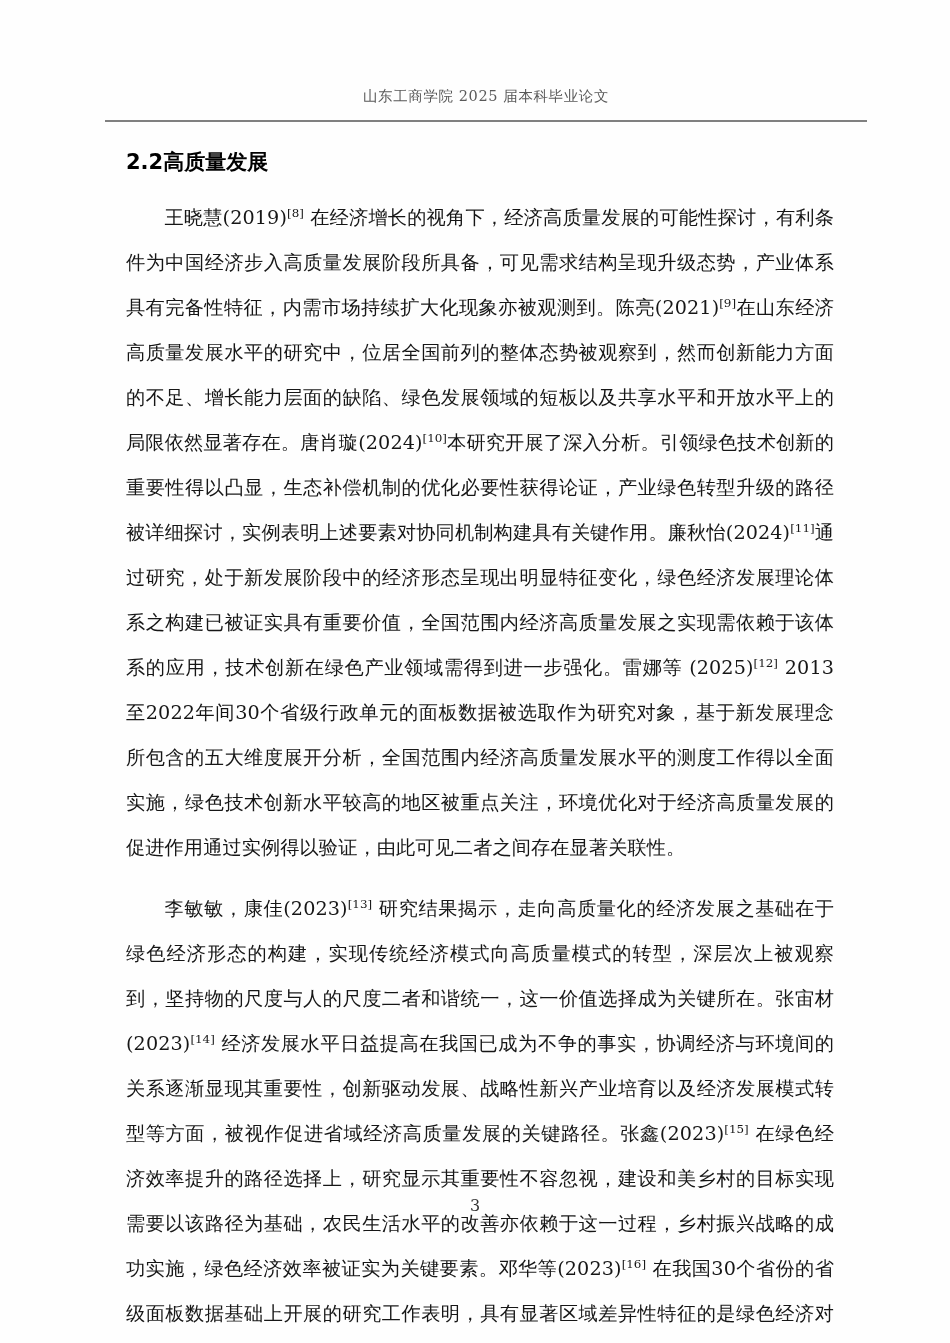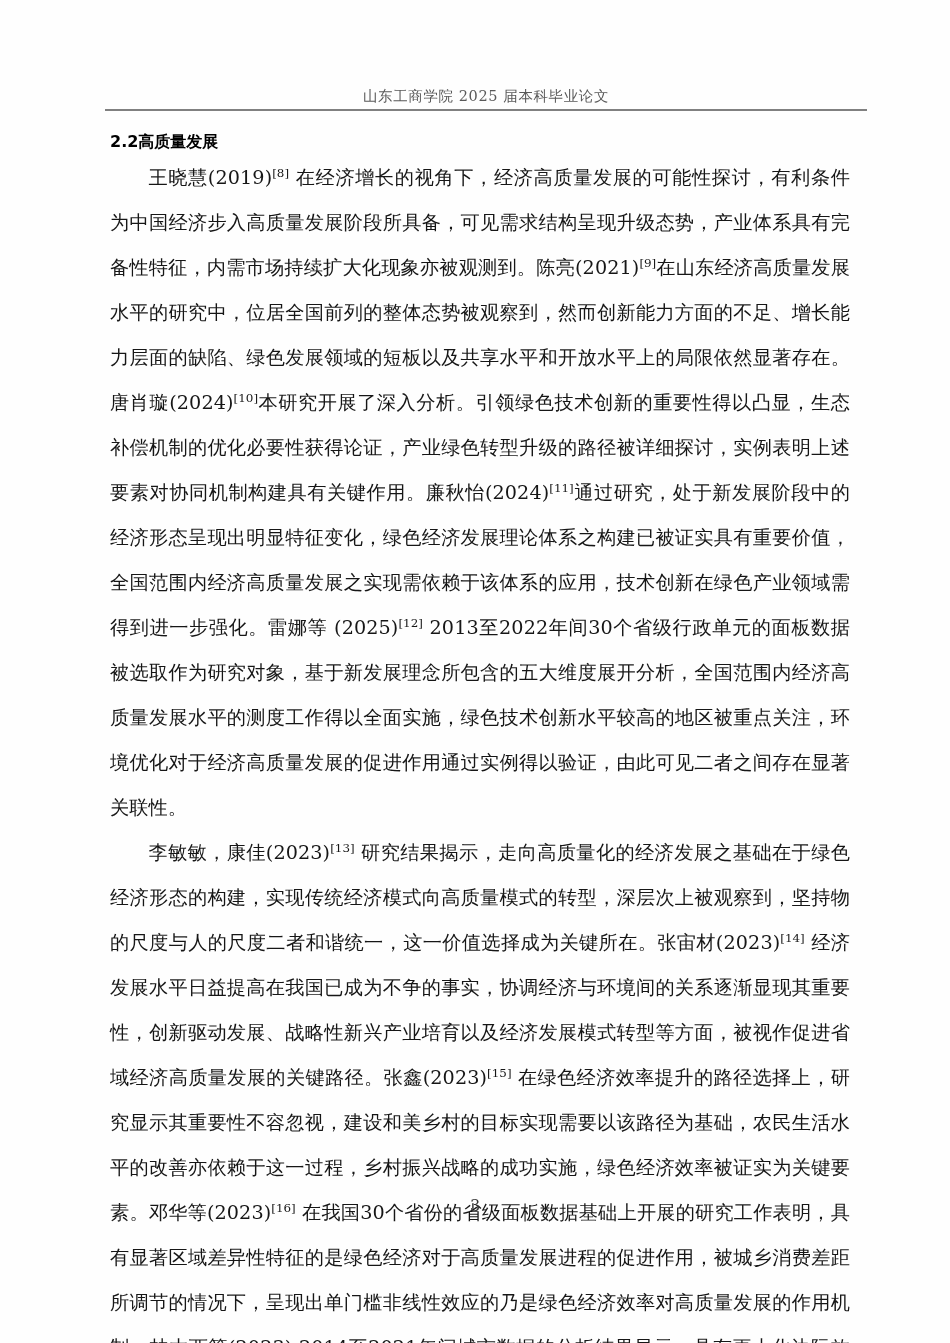--- a/index.html
+++ b/index.html
@@ -26,54 +26,54 @@
     top: 88px;
     width: 762px;
   }
   .header-text {
     text-align: center;
     font-family: "DejaVu Serif", "Liberation Serif", serif;
     font-size: 14.5px;
     color: #595959;
     letter-spacing: 0.6px;
     line-height: 1.2;
-    padding-bottom: 4px;
+    padding-bottom: 15px;
     white-space: nowrap;
   }
   .header-rule {
     height: 0;
     border-top: 2.2px solid #808080;
     width: 100%;
   }
   
   .content {
     position: absolute;
     left: 110px;
     top: 130px;
     width: 740px;
   }
   h2.section-heading {
     font-family: "DejaVu Sans", "Liberation Sans", sans-serif;
-    font-size: 16px;
+    font-size: 21px;
     font-weight: bold;
     color: #000000;
-    margin: 0;
+    margin: 16px;
     padding: 0;
     line-height: 1.55;
     letter-spacing: 0px;
   }
   .heading-2-2 { margin-top: 0px; margin-bottom: 5px; }
   .heading-2-3 { margin-top: 14px; margin-bottom: 6px; }
 
   p.body-para {
     font-family: "DejaVu Serif", "Liberation Serif", serif;
     font-size: 19.2px;
     line-height: 45px;
     color: #161616;
-    margin: 0;
+    margin: 16px;
     padding: 0;
     text-indent: 2em;
     text-align: justify;
     text-justify: inter-ideograph;
     letter-spacing: 0.1px;
     word-break: break-all;
   }
   sup.cite {
     font-size: 0.62em;
     vertical-align: super;

